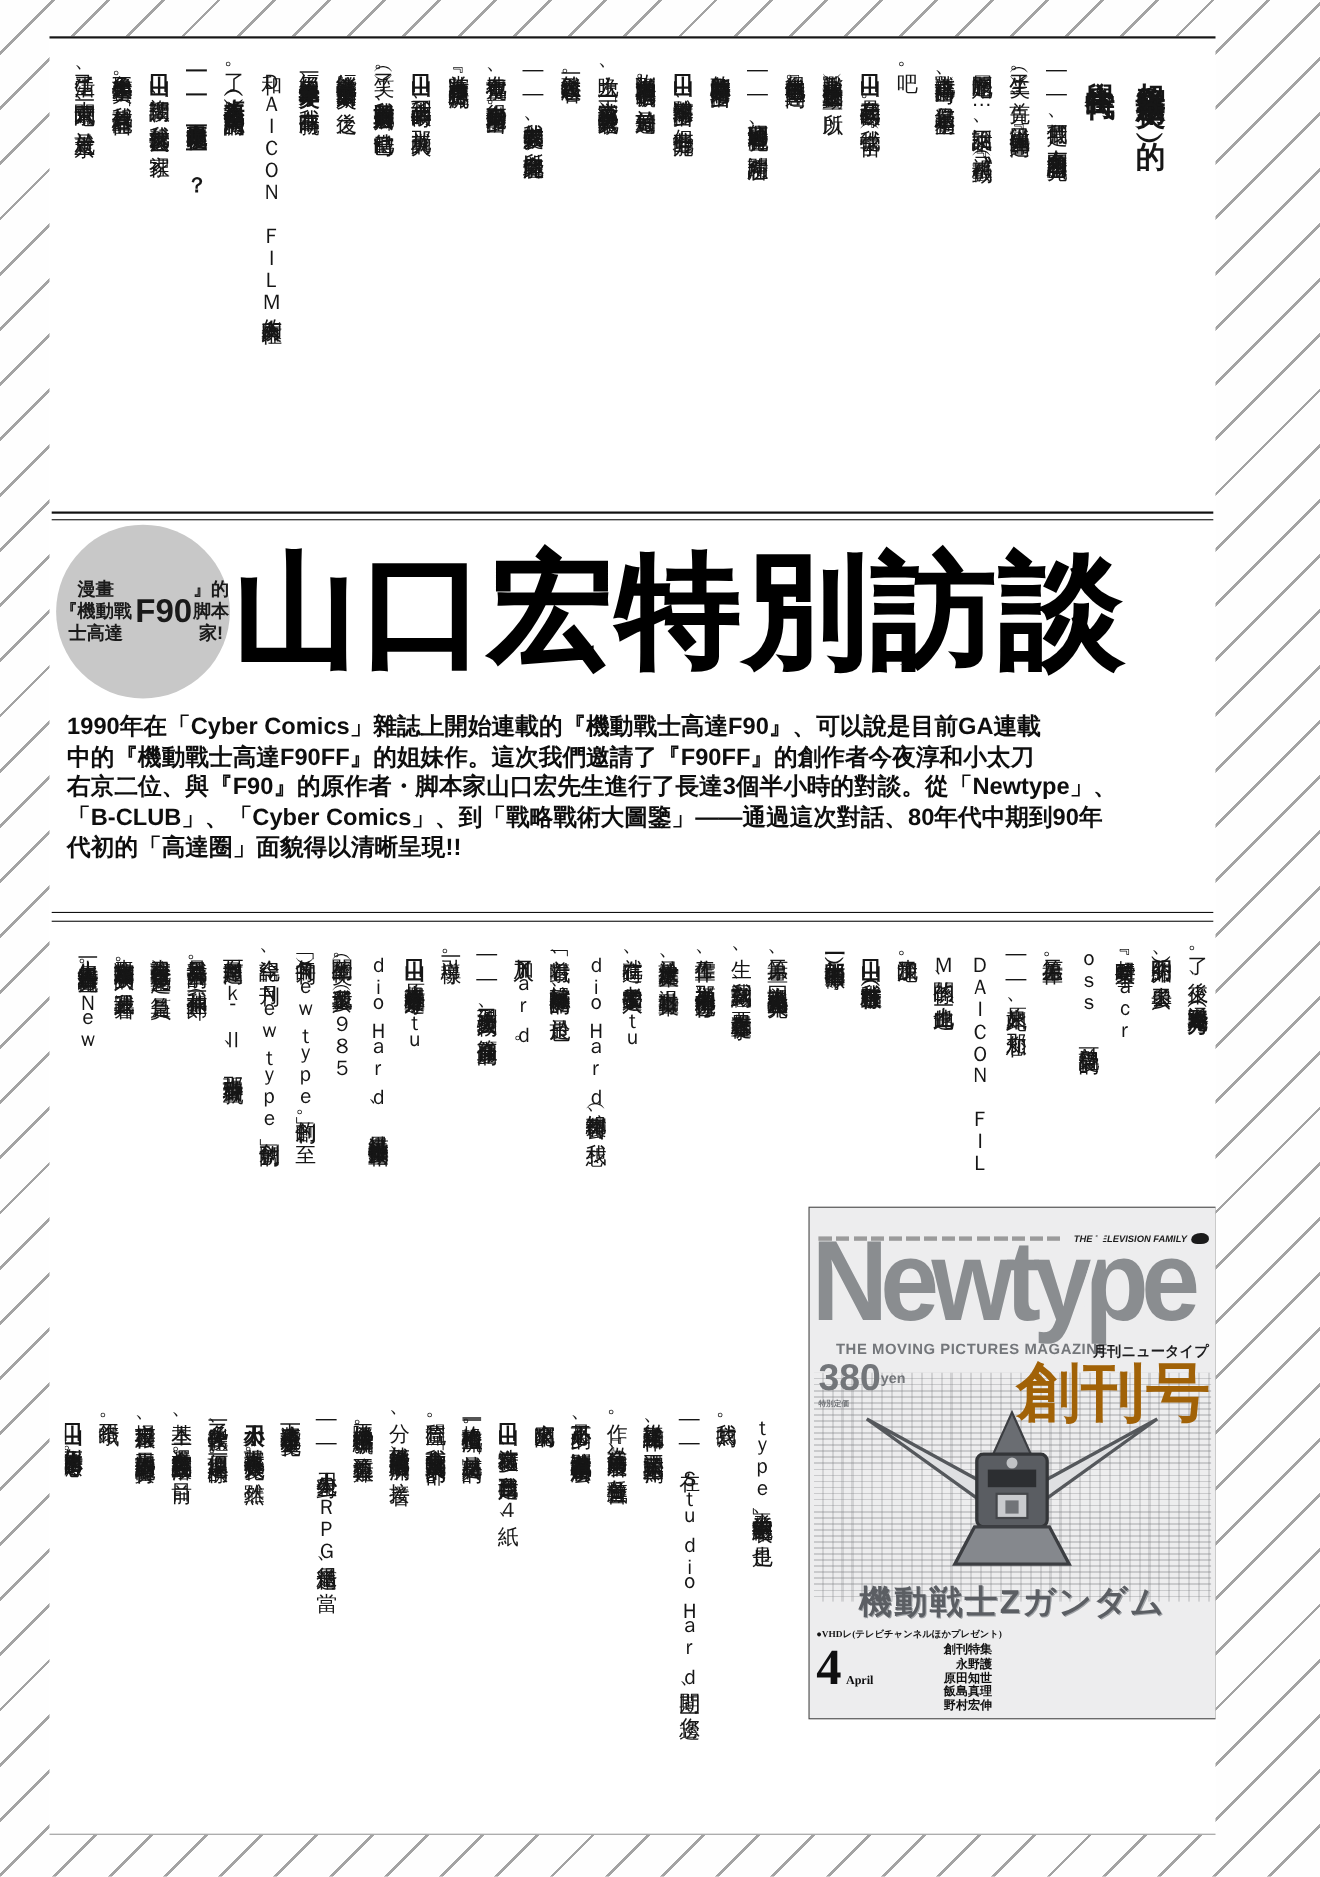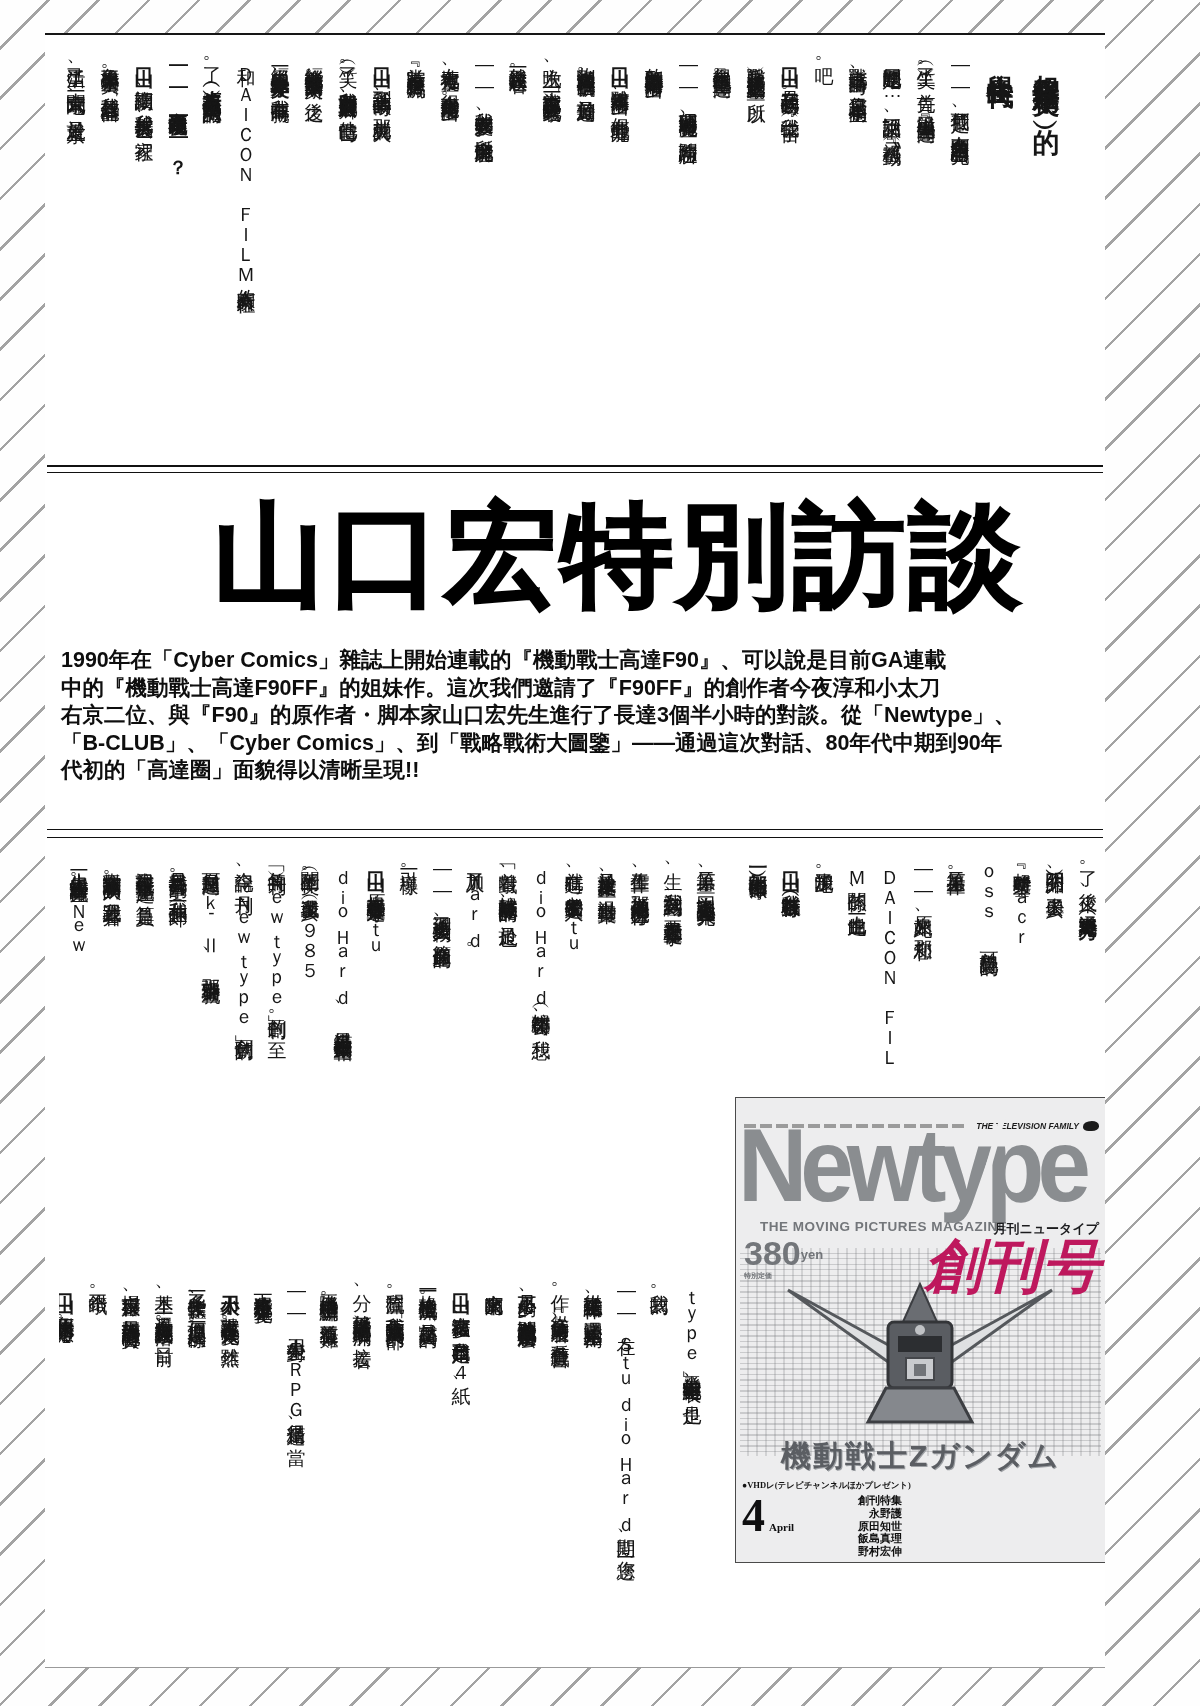--- a/index.html
+++ b/index.html
@@ -57,21 +57,21 @@
     position:absolute;top:16px;left:2px;font-size:96px;line-height:1;font-weight:bold;
     color:#8a8d90;letter-spacing:-7px;transform:scaleY(1.08);transform-origin:top left;white-space:nowrap;
   }
   .logo-slash{position:absolute;left:250px;top:16px;width:6px;height:102px;background:#ededee;transform:rotate(16deg);}
   .cover-tagline{position:absolute;top:121px;left:24px;font-size:13.5px;font-weight:bold;color:#73767a;letter-spacing:.5px;}
   .cover-price{position:absolute;top:138px;left:8px;color:#73767a;font-weight:bold;}
   .cover-price .p-num{font-size:34px;line-height:1;}
   .cover-price .p-unit{font-size:13px;vertical-align:super;}
   .cover-price .p-note{display:block;font-size:7px;margin-top:1px;}
   .cover-monthly{position:absolute;top:122px;right:6px;font-size:13px;font-weight:bold;color:#1c1c1e;z-index:4;}
-  .cover-issue{position:absolute;top:138px;right:4px;font-size:58px;line-height:1.05;font-weight:bold;color:#be185d;z-index:4;letter-spacing:1px;font-style:italic;}
+  .cover-issue{position:absolute;top:138px;right:4px;font-size:58px;line-height:1.05;font-weight:bold;color:#a16207;z-index:4;letter-spacing:1px;}
   .speckle{
     position:absolute;top:150px;left:4px;right:4px;height:208px;
     background-image:
       repeating-linear-gradient(0deg,transparent 0 4px,rgba(110,112,116,.28) 4px 5.5px),
       repeating-linear-gradient(90deg,transparent 0 7px,rgba(110,112,116,.22) 7px 9px);
   }
   .mecha{position:absolute;top:168px;left:46px;width:276px;height:184px;z-index:2;}
   .feature-title{
     position:absolute;top:338px;left:0;width:100%;text-align:center;z-index:3;
     font-size:30px;font-weight:bold;color:#5b5e63;letter-spacing:2px;
@@ -119,20 +119,24 @@
 經由另一位學長</span><span class="seg-b">赤井孝美</span><span>、我在高中時就
 和ＤＡＩＣＯＮ　ＦＩＬＭ的人有所來往
 了。</span><span class="seg-b">貞本（義行）</span><span>先生也是高中時期認識的。
 </span><span class="seg-b">——高中畢業後呢——？
 </span><span class="seg-b">山口</span><span>　複讀期間、我父親突然去世、家裡
 負擔不起大學學費了。我想着「只能靠自
 己生活了、去東京闖一闖吧」、於是就上京</span></div>
 
   <div class="rule-1"></div>
 
+  <div class="badge"><span>漫畫
+『機動戰士高達
+</span><span class="seg-big">F90</span><span>』的
+脚本家!</span></div>
 
   <div class="main-title">山口宏特別訪談</div>
 
   <div class="intro">1990年在「Cyber Comics」雜誌上開始連載的『機動戰士高達F90』、可以說是目前GA連載
 中的『機動戰士高達F90FF』的姐妹作。這次我們邀請了『F90FF』的創作者今夜淳和小太刀
 右京二位、與『F90』的原作者・脚本家山口宏先生進行了長達3個半小時的對談。從「Newtype」、
 「B-CLUB」、「Cyber Comics」、到「戰略戰術大圖鑒」——通過這次對話、80年代中期到90年
 代初的「高達圈」面貌得以清晰呈現!!</div>
 
   <div class="rule-2"></div>

